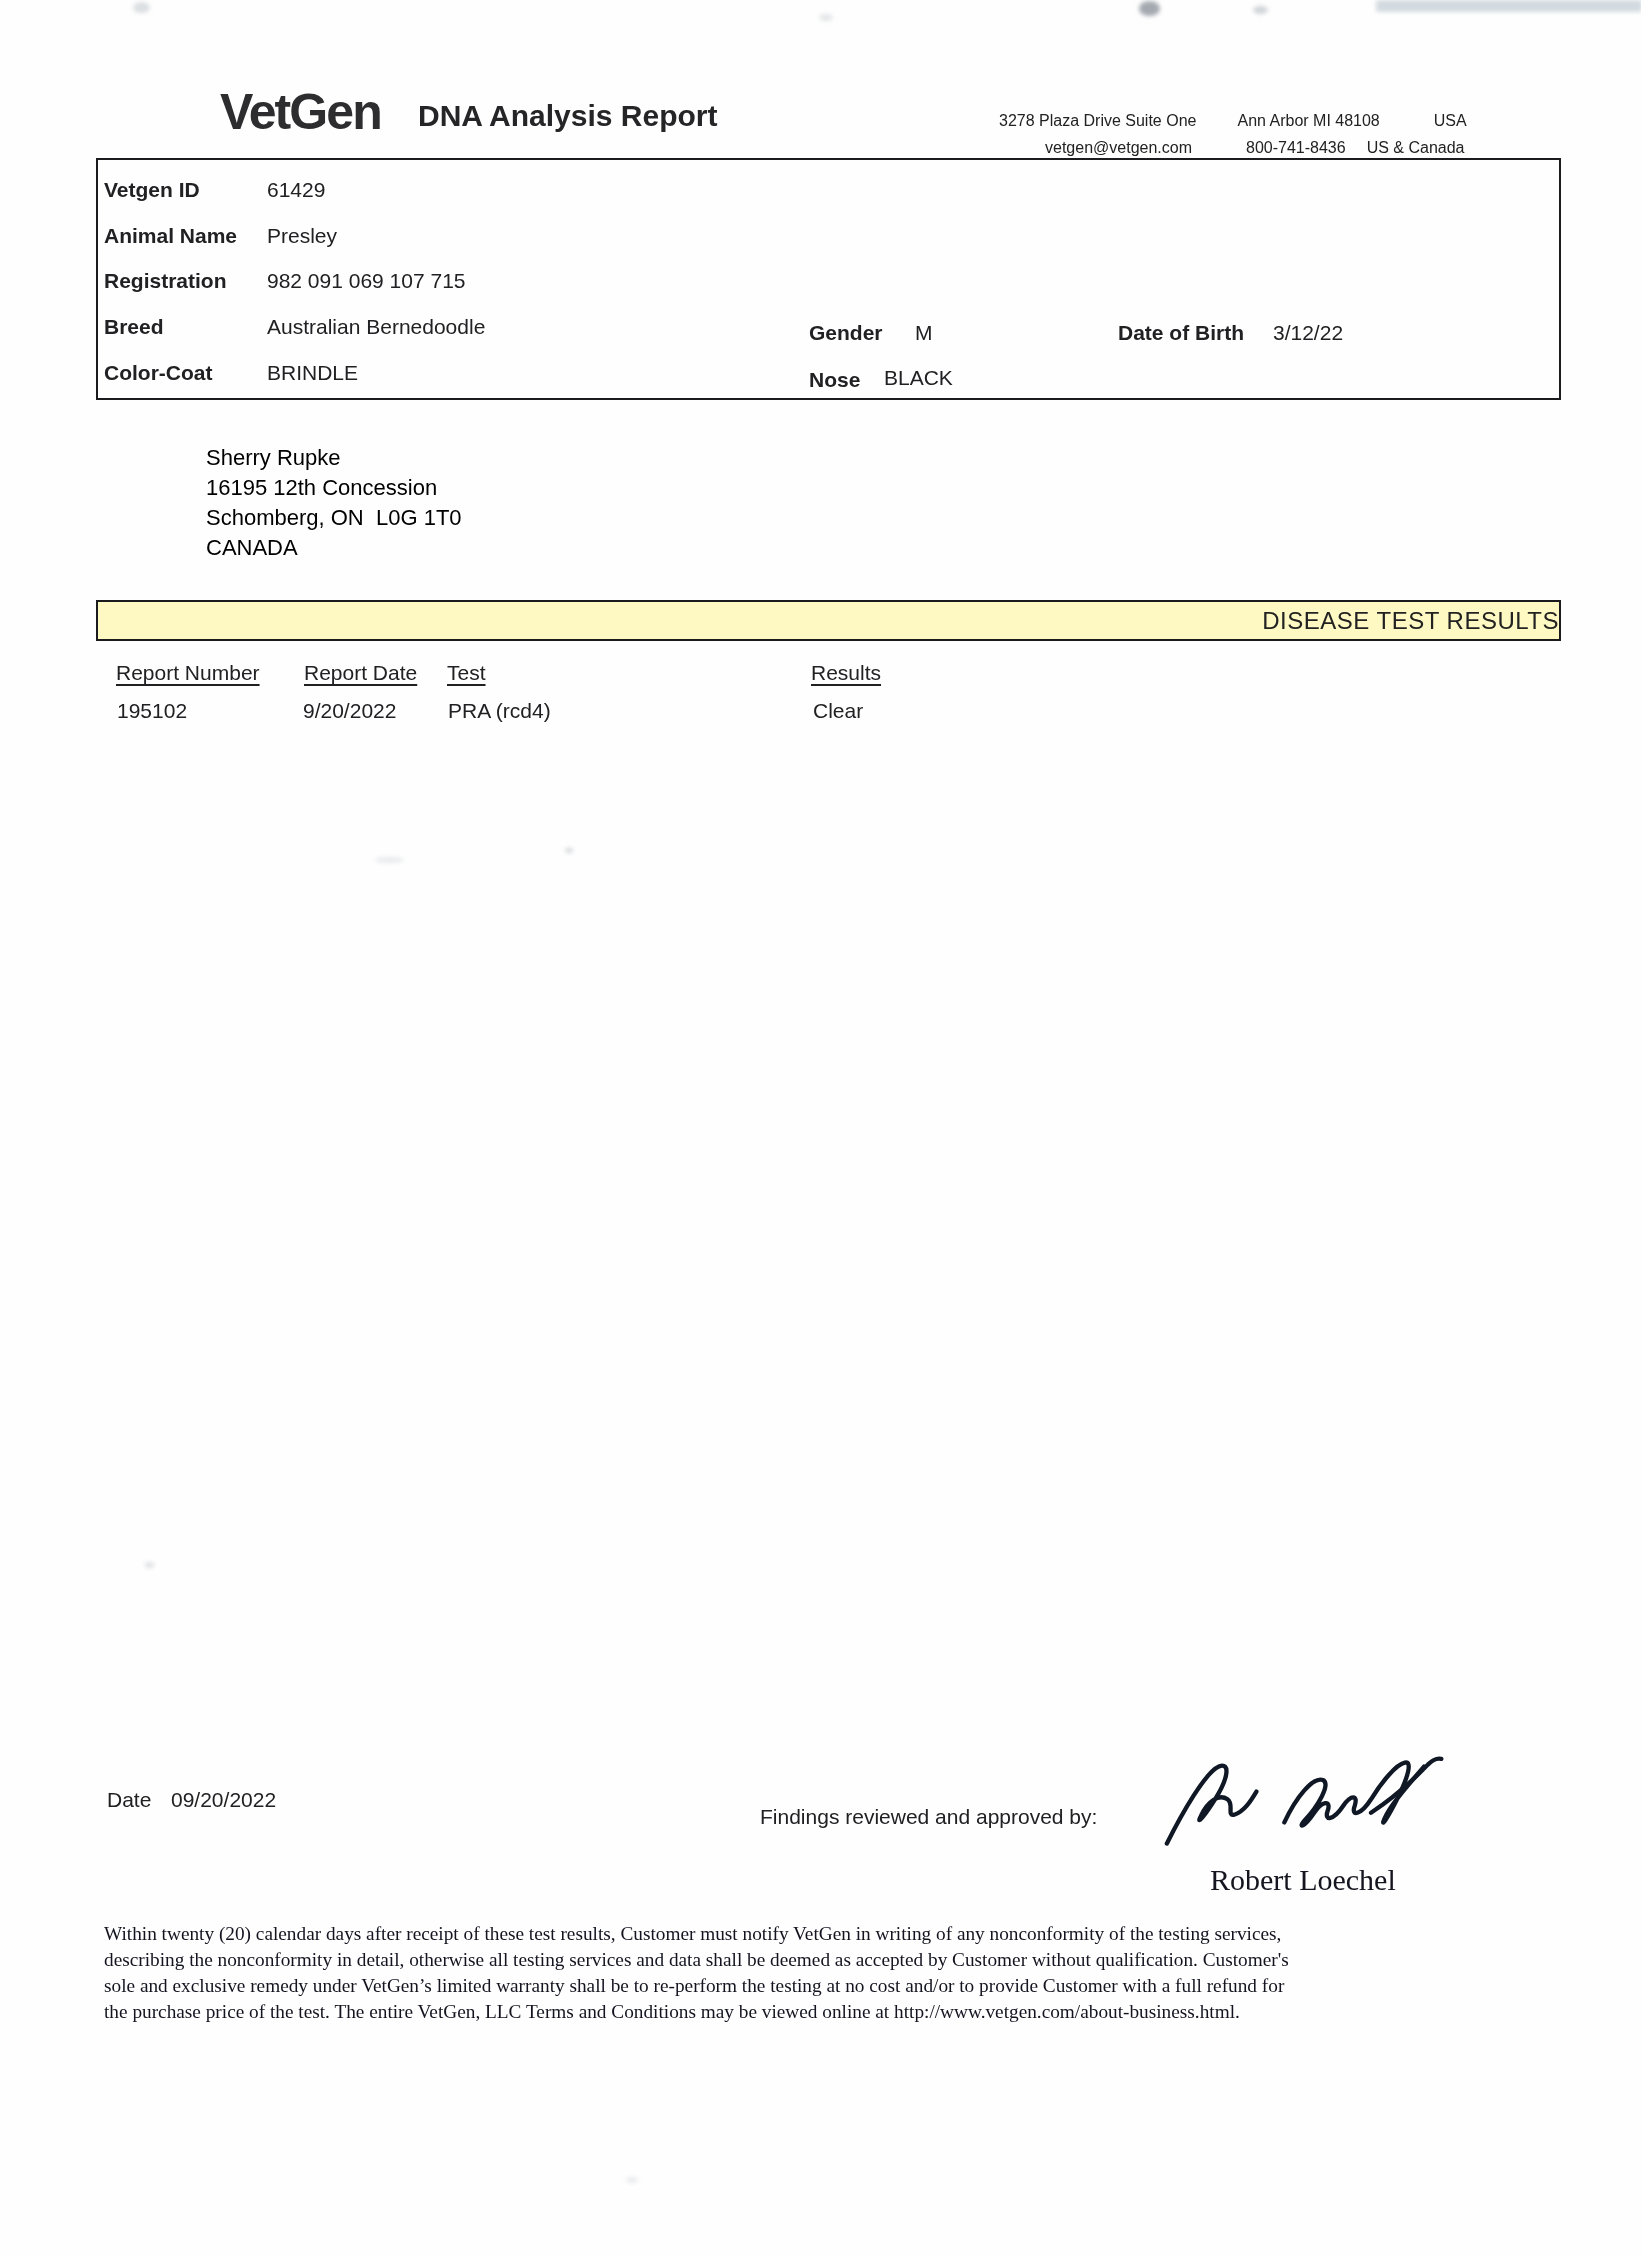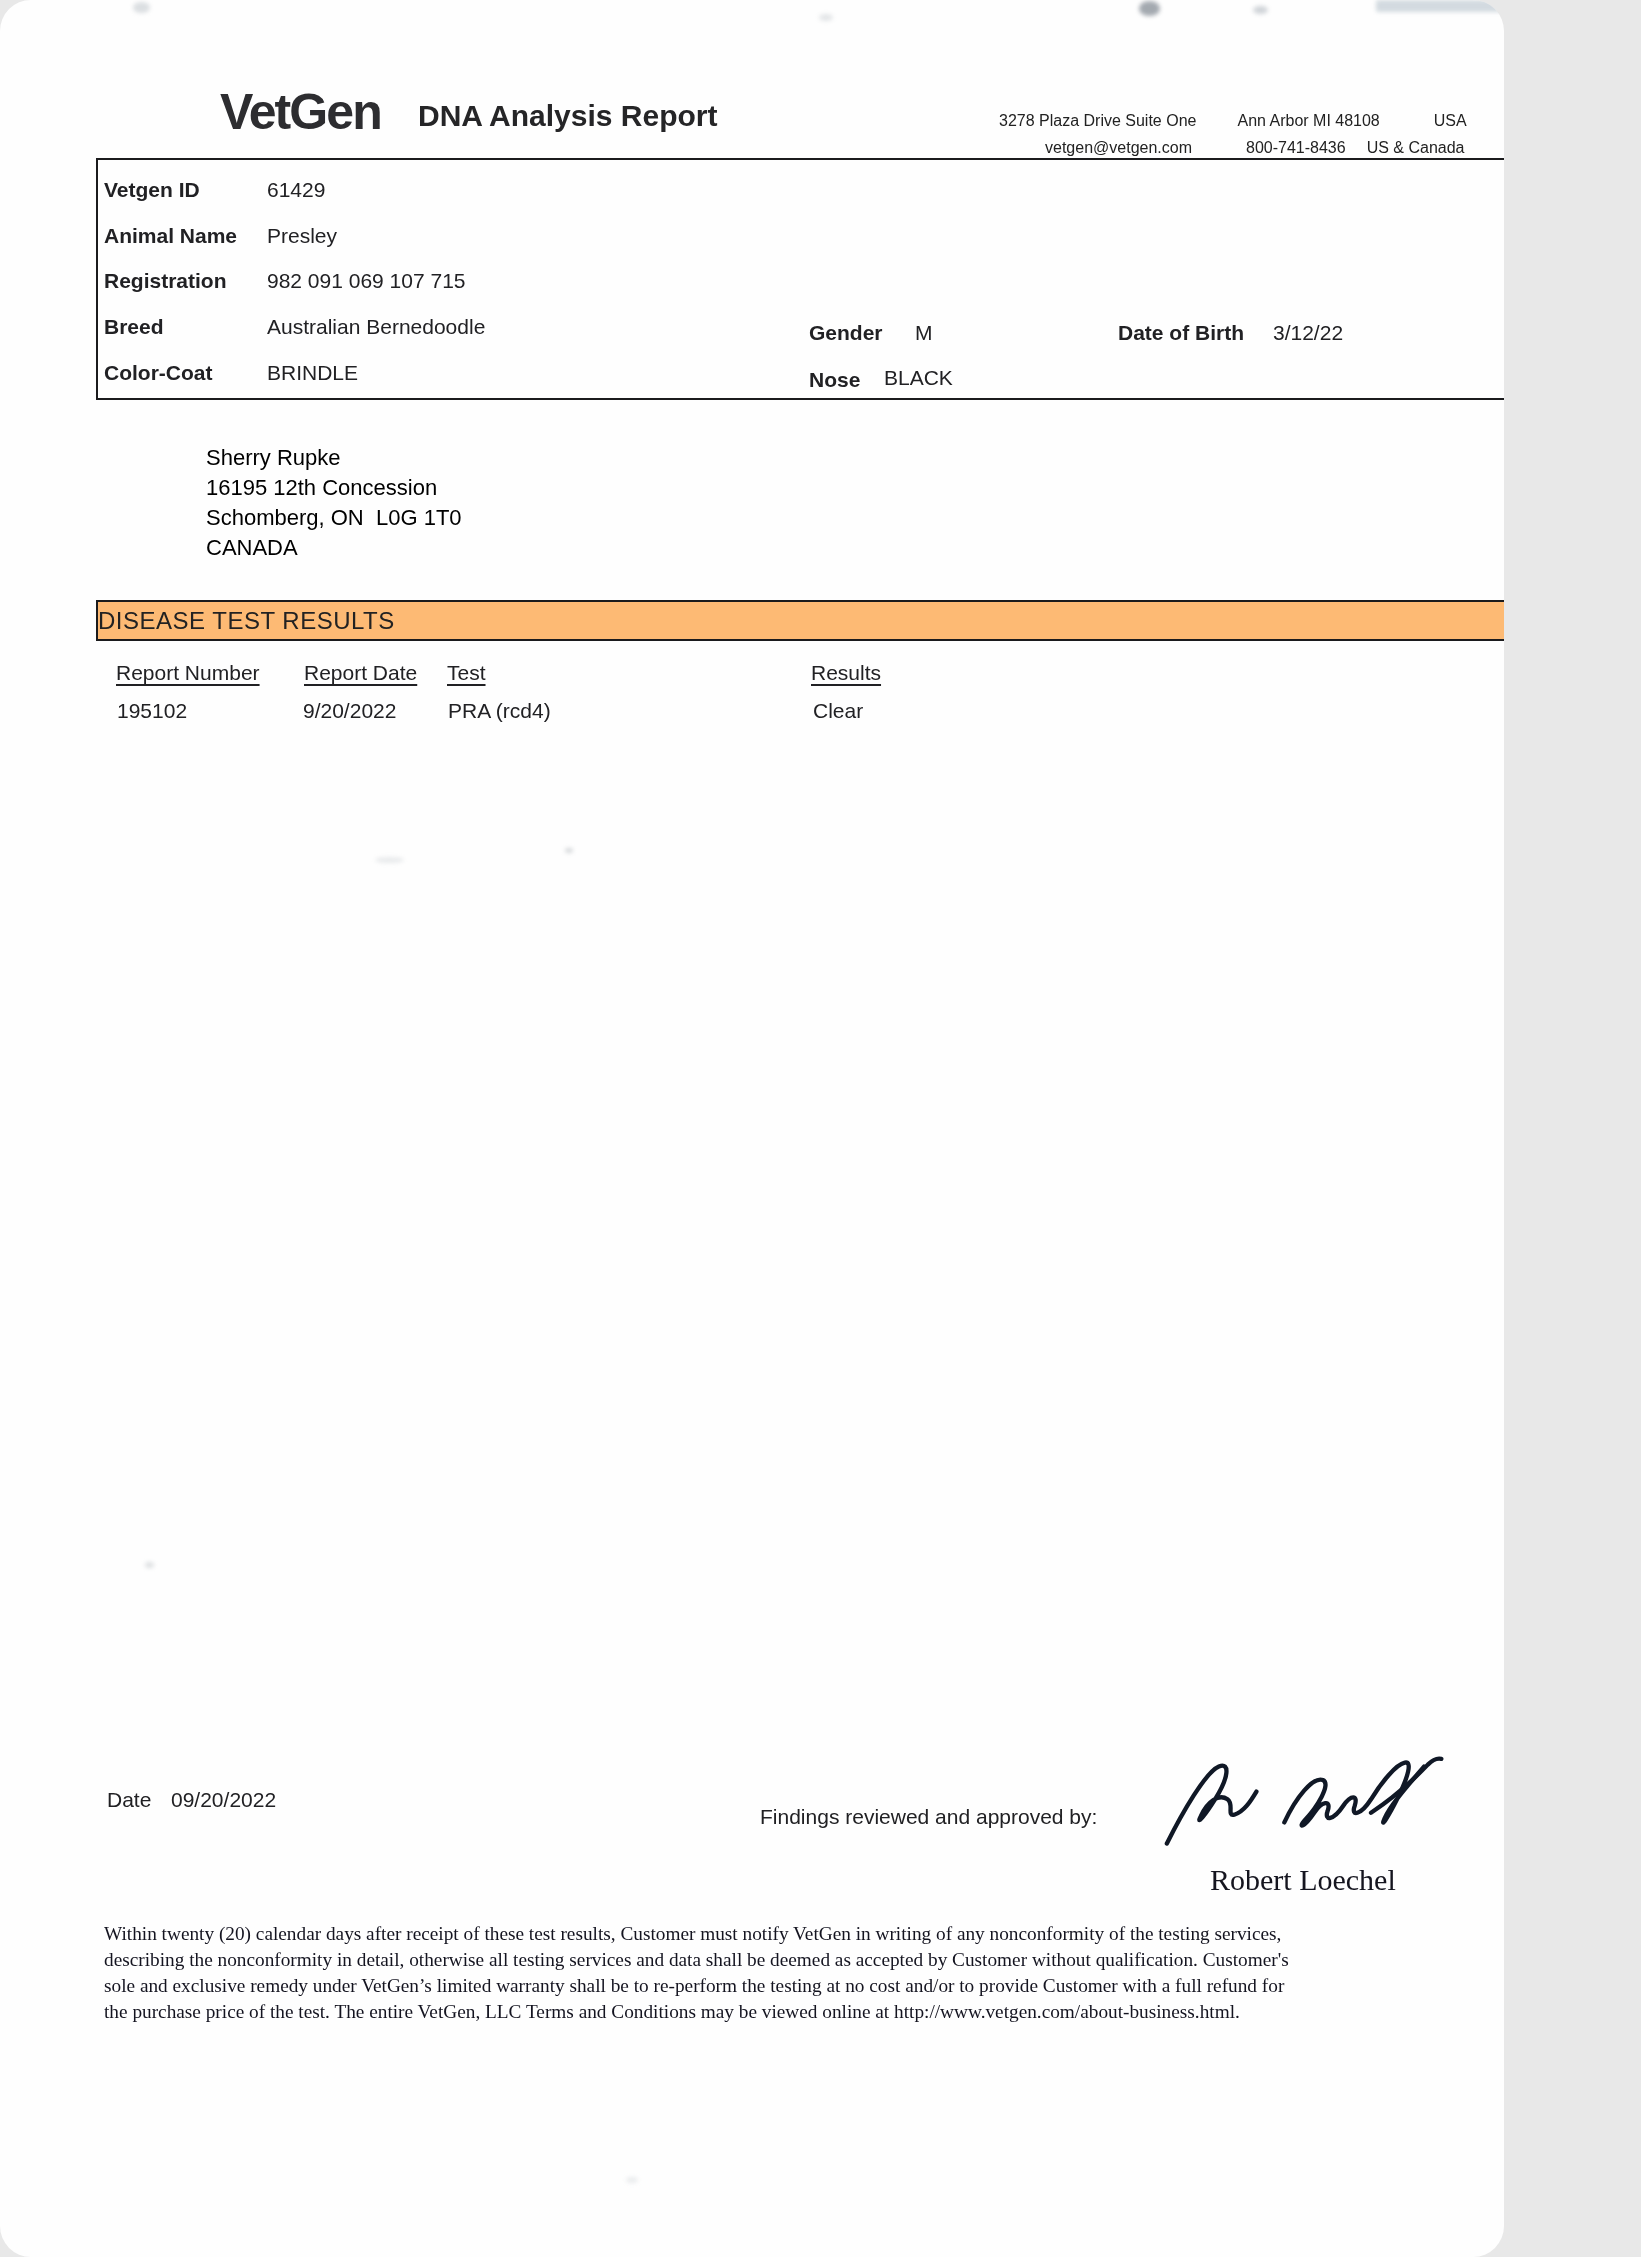--- a/index.html
+++ b/index.html
@@ -1,35 +1,35 @@
 <!DOCTYPE html>
 <html><head>
 <meta charset="utf-8">
 <style>
   html,body{margin:0;padding:0;background:#e8e8e8;}
-  .page{position:relative;width:1504px;height:2257px;background:#fefefe;
-        font-family:"Liberation Sans",sans-serif;color:#1f1f21;overflow:hidden;border-radius:31px;}
+  .page{position:relative;width:1641px;height:2257px;background:#fefefe;
+        font-family:"Liberation Sans",sans-serif;color:#1f1f21;overflow:hidden;}
   .abs{position:absolute;}
   .pre{white-space:pre-wrap;}
   
   .logo{left:220px;top:83px;font-size:50px;font-weight:bold;letter-spacing:-1.9px;color:#2d2d30;}
   .rpt-title{left:418px;top:99px;font-size:30px;font-weight:bold;color:#252527;}
   .addr{font-size:16px;color:#222;display:flex;}
   .addr-1{left:999px;top:112px;}
   .addr-2{left:1045px;top:139px;}
   .addr span{white-space:pre;}
   
   .info-box{left:96px;top:158px;width:1461px;height:238px;border:2.9px solid #1b1b1d;background:#fefefe;}
   .lbl{font-weight:bold;font-size:21px;color:#212124;}
   .val{font-size:21px;color:#212124;}
   
   .owner{left:206px;top:443px;font-size:22px;line-height:30px;color:#000000;}
   
   .disease-box{left:96px;top:600px;width:1461px;height:37px;border:2.9px solid #1b1b1d;
-               display:flex;align-items:center;justify-content:flex-start;background:#fdba74;}
+               display:flex;align-items:center;justify-content:flex-end;background:#fef9c3;}
   .disease-title{font-size:24px;color:#222;letter-spacing:0.5px;}
   .th{font-size:21px;color:#212124;text-decoration:underline;text-underline-offset:3.9px;}
   .td{font-size:21px;color:#212124;}
   .note{left:142px;top:769px;font-size:19.3px;color:#28282b;}
   
   .f-22{font-size:21px;color:#212124;}
   .sig-name{left:1210px;top:1863px;font-family:"Liberation Serif",serif;font-size:30px;color:#15151f;}
   .legal{left:104px;top:1921px;width:1299px;font-family:"Liberation Serif",serif;
          font-size:19.3px;line-height:26px;color:#141420;}
   

